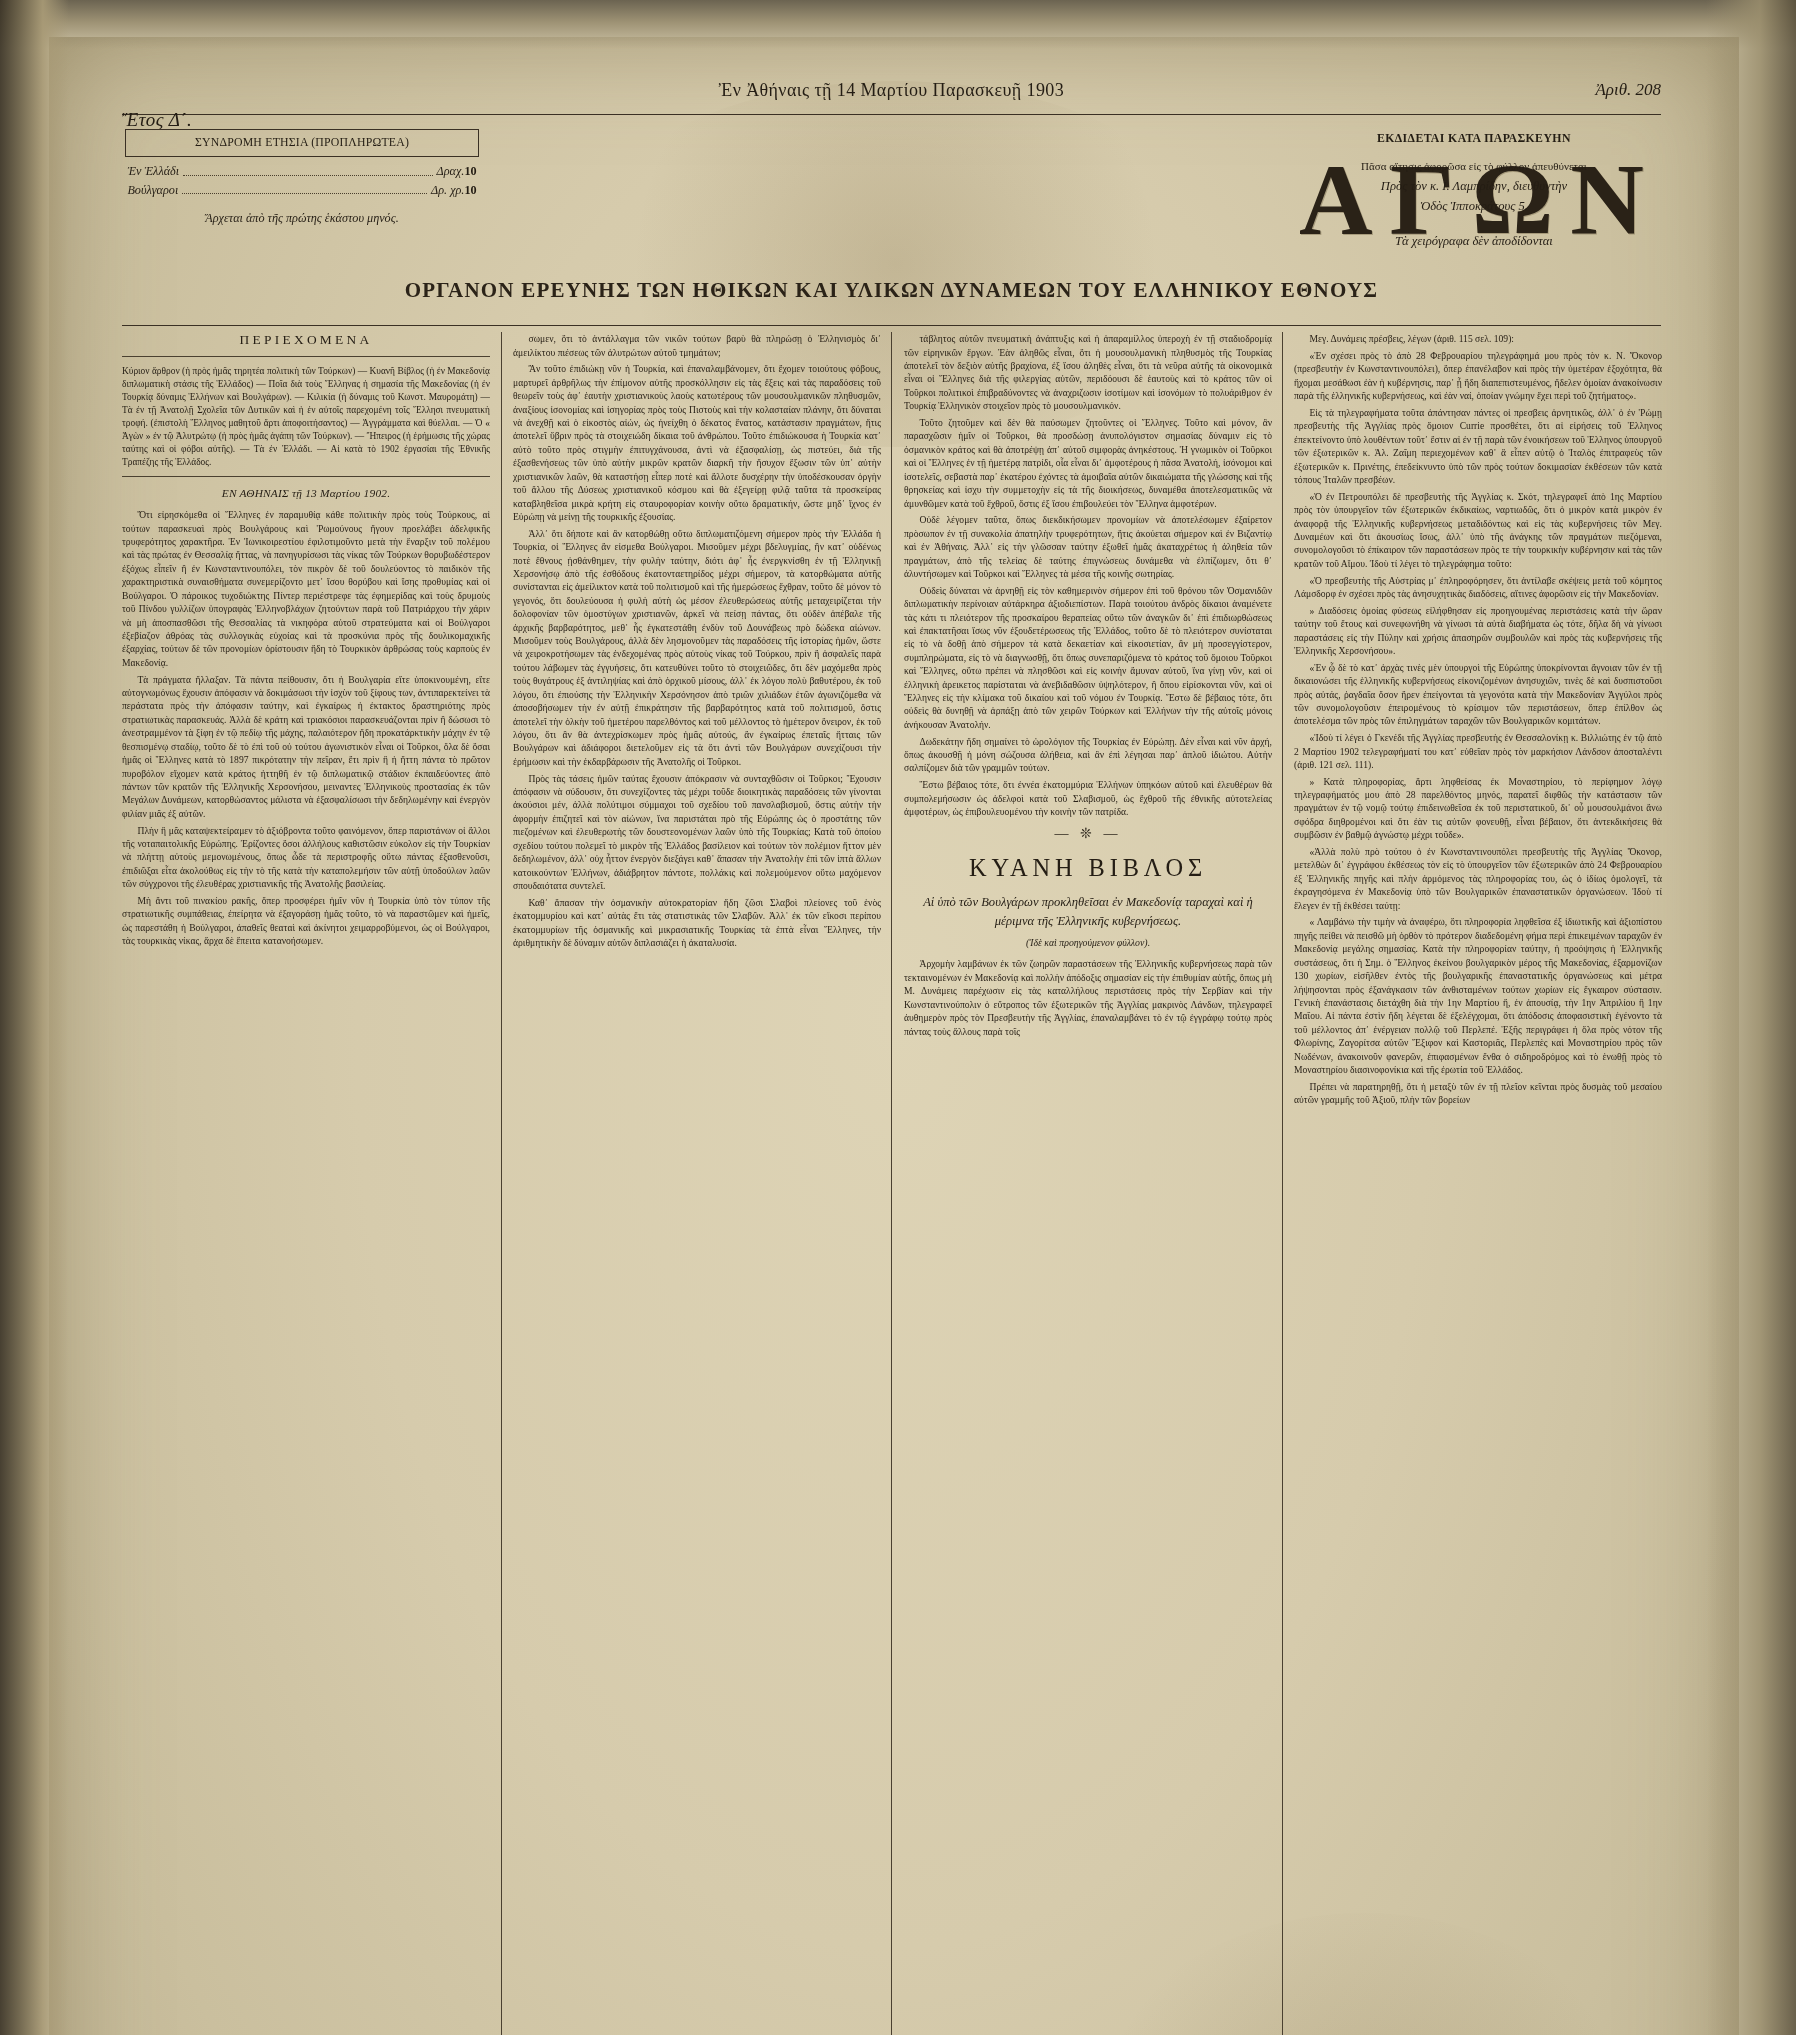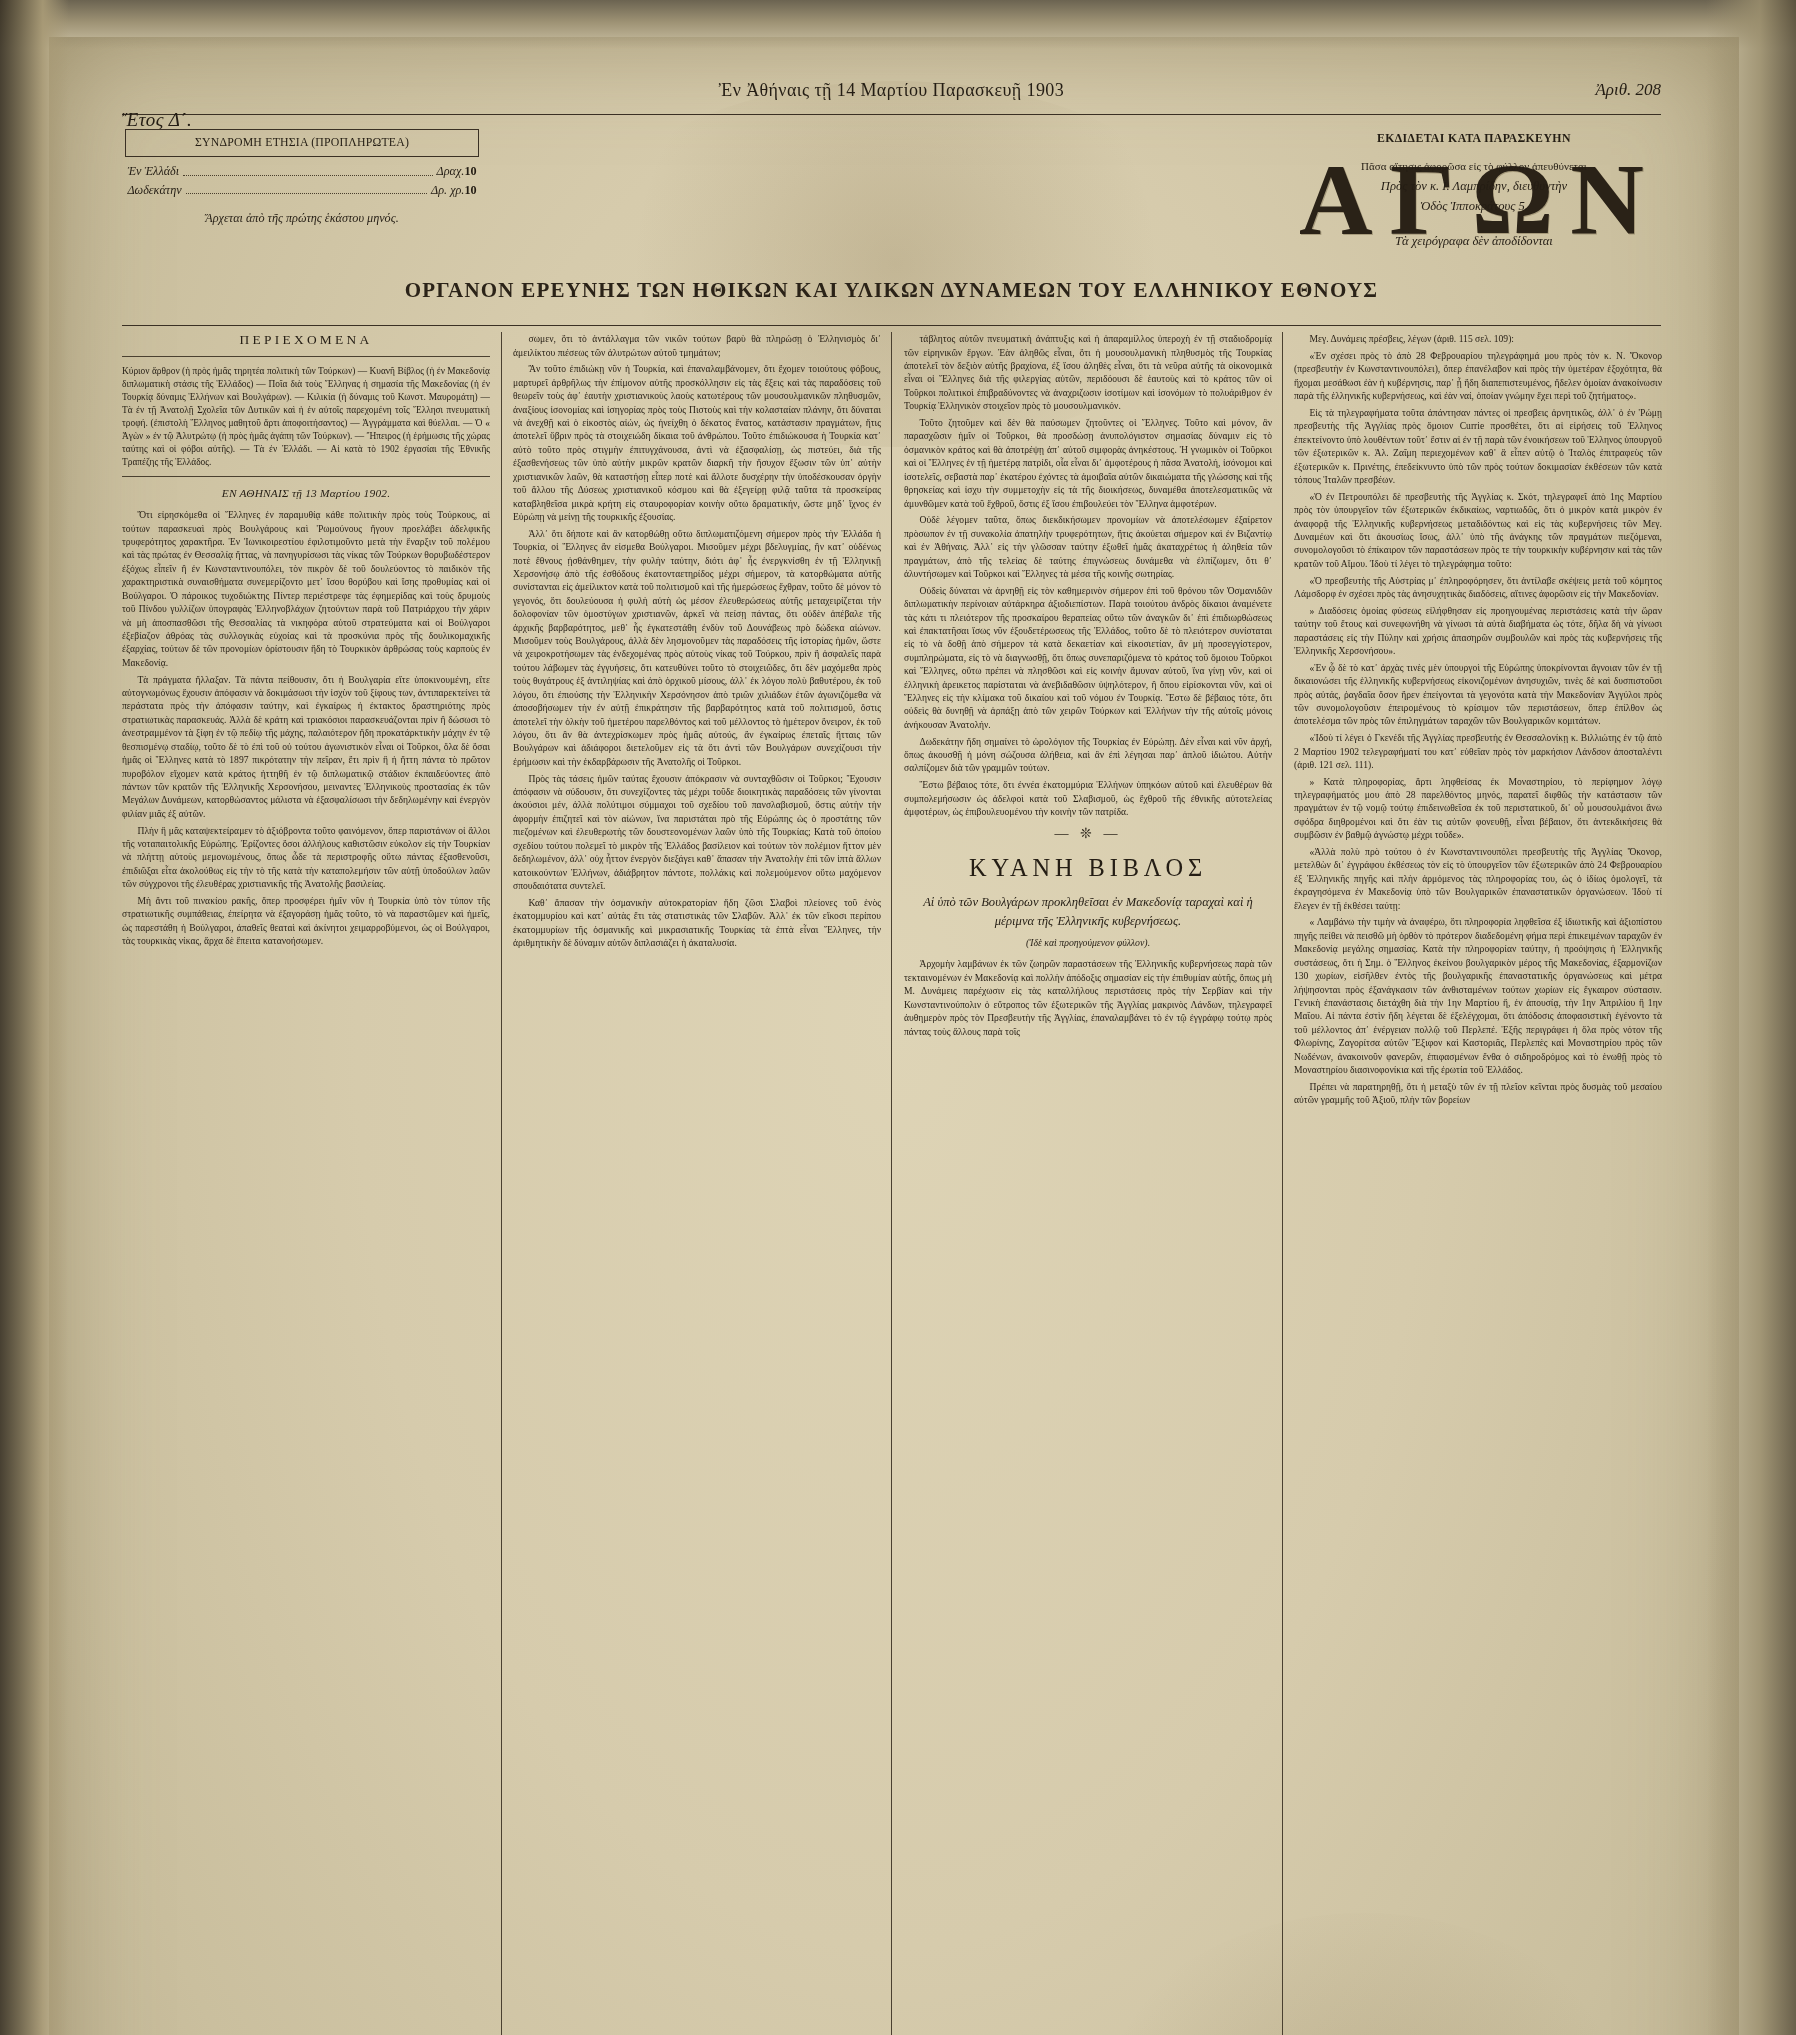--- a/index.html
+++ b/index.html
@@ -222,21 +222,21 @@
     <div class="masthead">
       <div class="mast-left">
         <div class="box">ΣΥΝΔΡΟΜΗ ΕΤΗΣΙΑ (ΠΡΟΠΛΗΡΩΤΕΑ)</div>
         <div class="sub-row">
           <span>Ἐν Ἑλλάδι</span>
           <span class="dots"></span>
           <span>Δραχ.</span>
           <span class="amt">10</span>
         </div>
         <div class="sub-row">
-          <span>Δωδεκάτην</span>
+          <span>Βούλγαροι</span>
           <span class="dots"></span>
           <span>Δρ. χρ.</span>
           <span class="amt">10</span>
         </div>
         <div class="note">Ἄρχεται ἀπὸ τῆς πρώτης ἑκάστου μηνός.</div>
       </div>
 
       <div class="mast-title">ΑΓΩΝ</div>
 
       <div class="mast-right">

